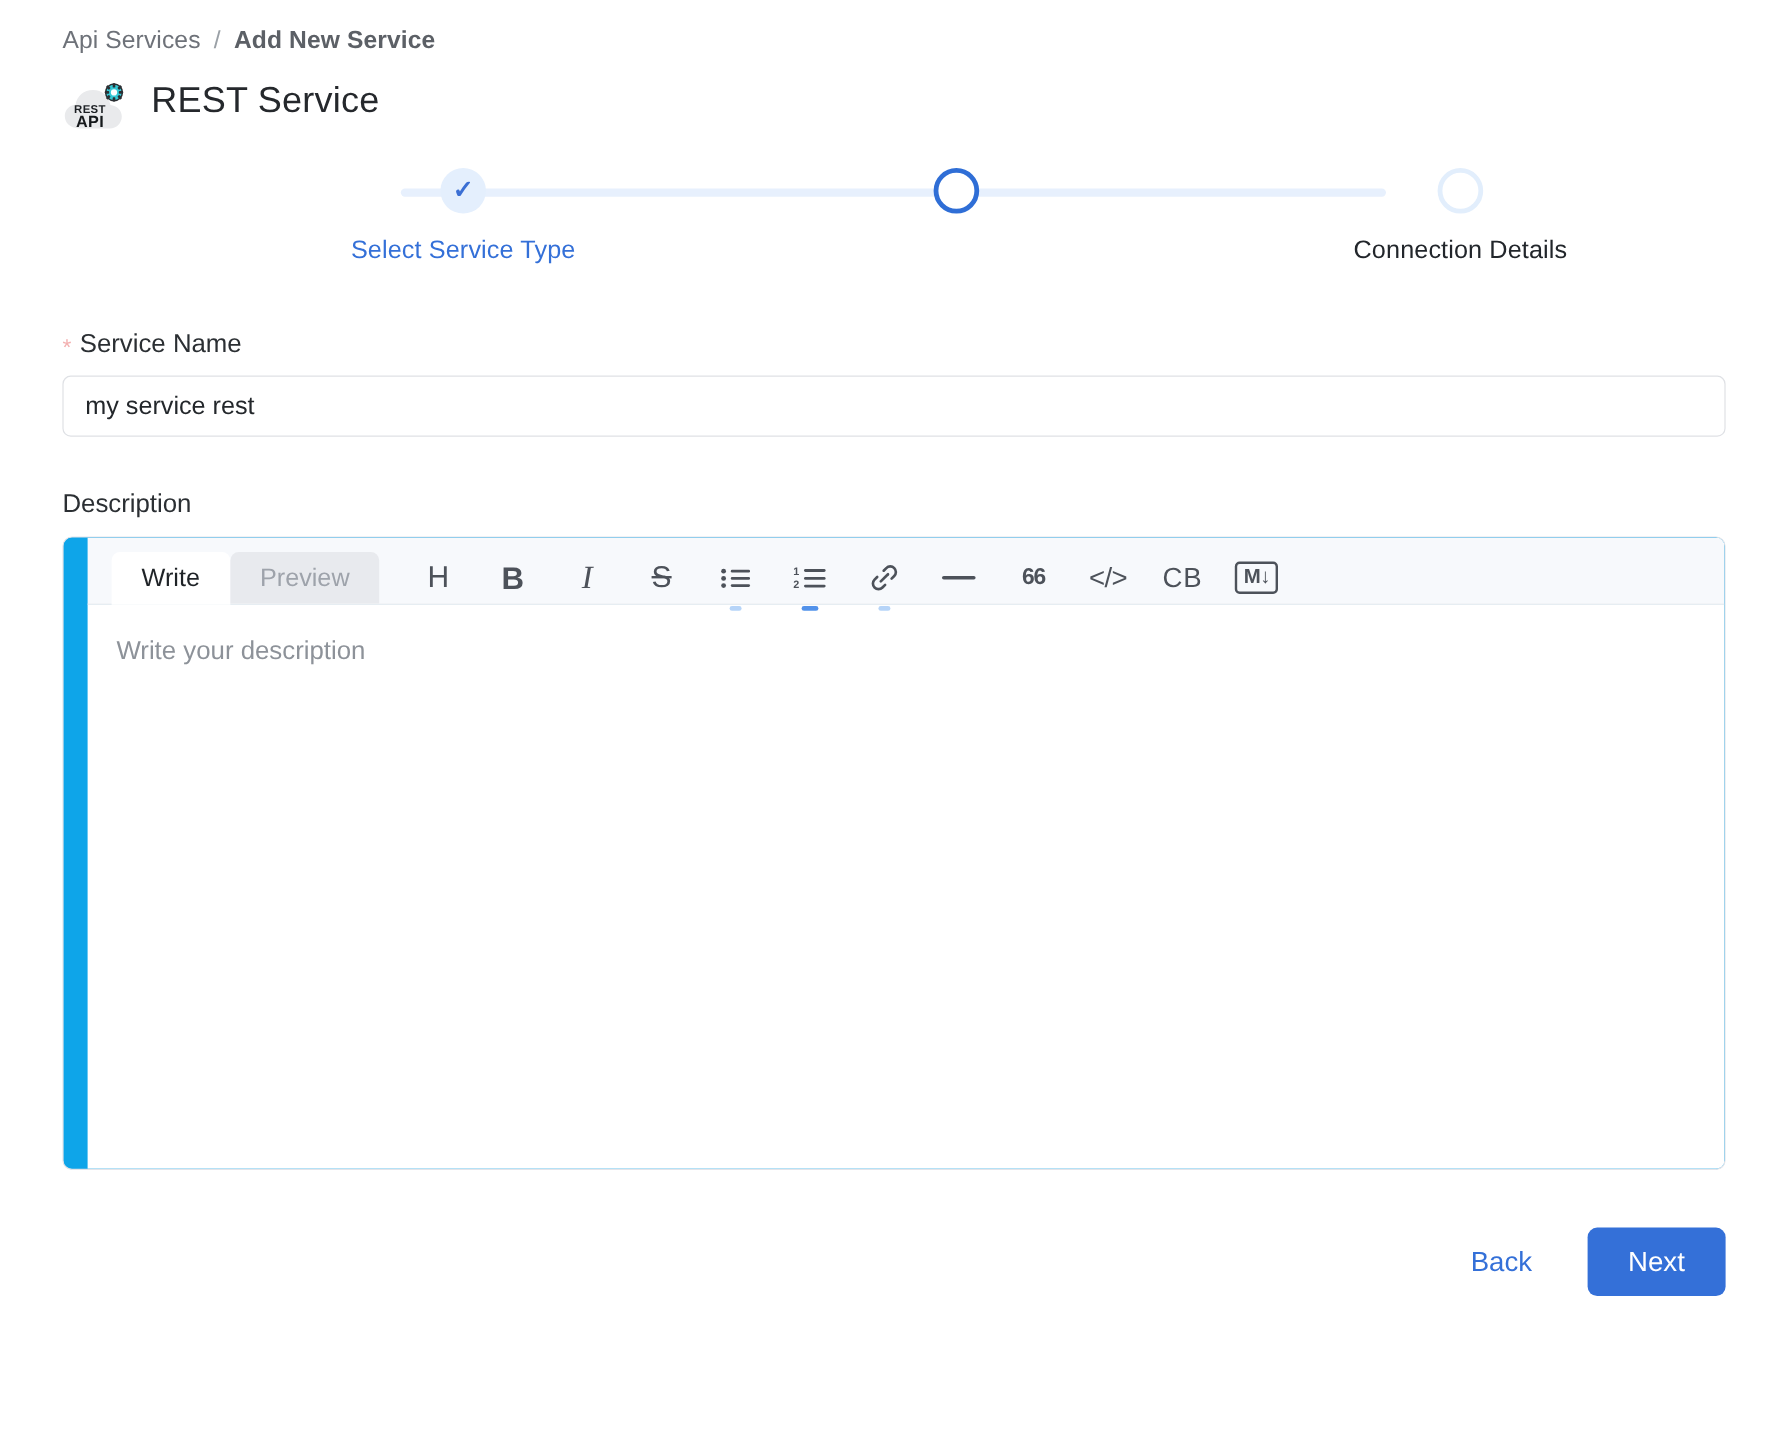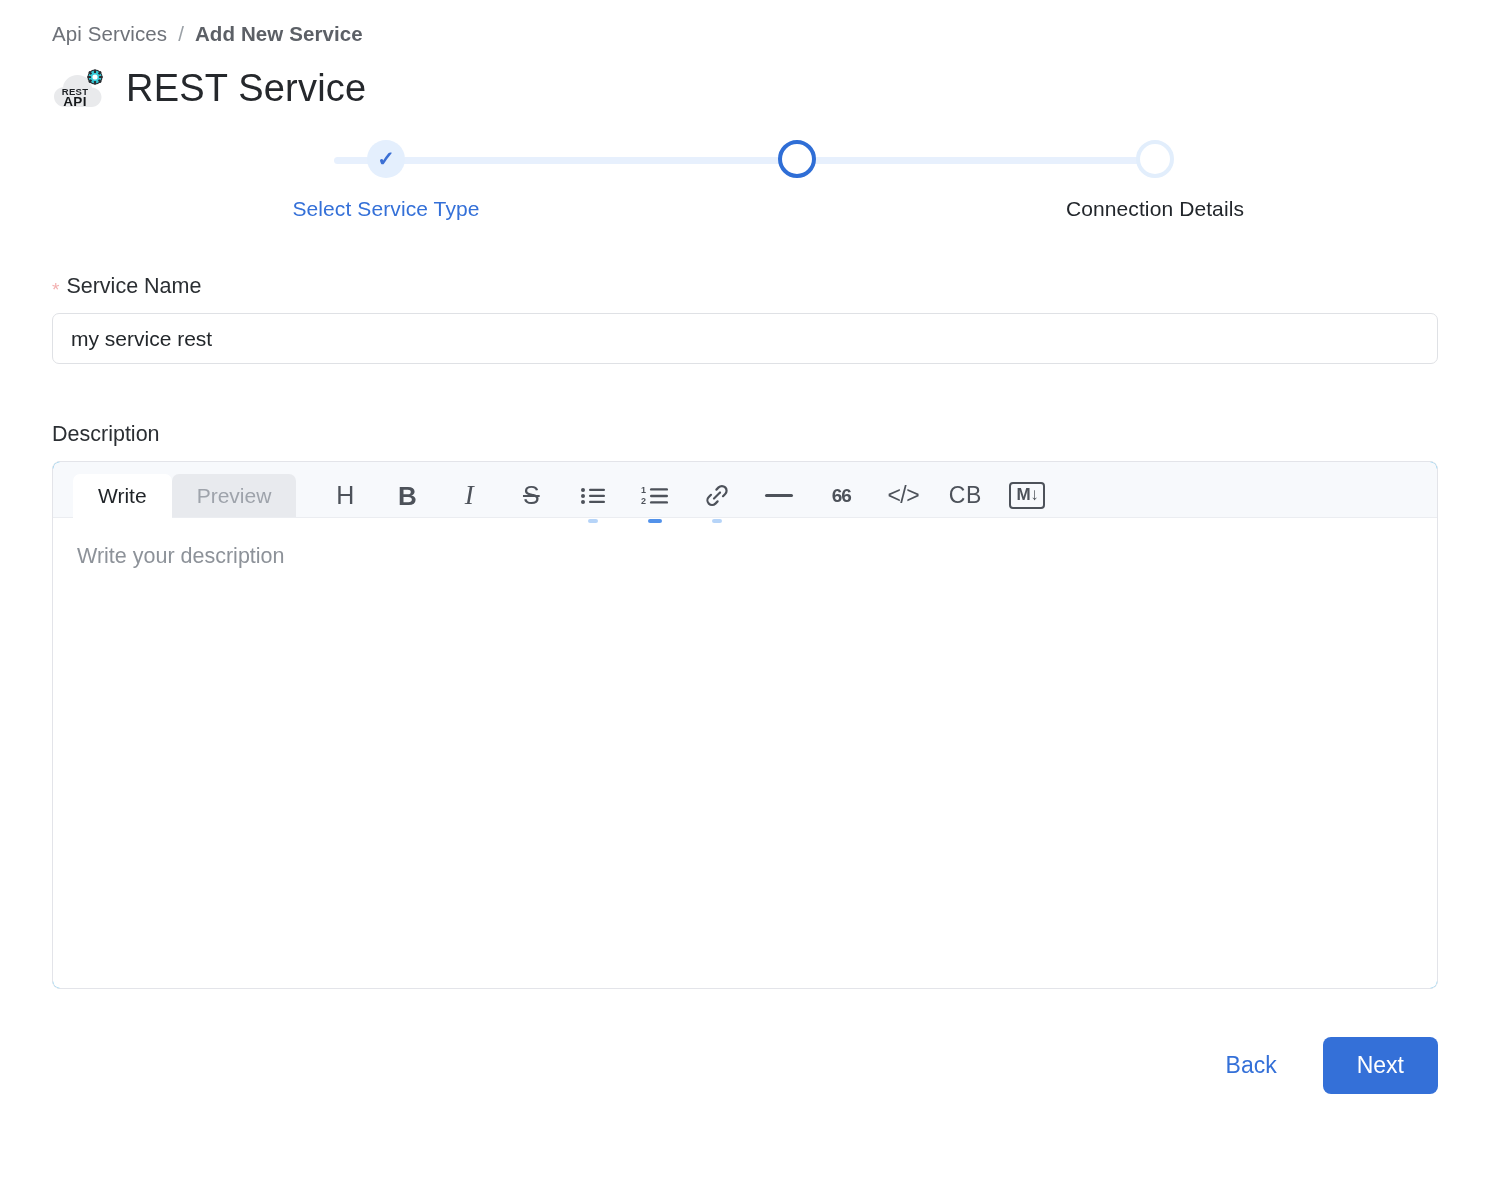--- a/index.html
+++ b/index.html
@@ -38,21 +38,21 @@
     margin-top: 21px;
     height: 52px;
   }
   .logo {
     position: relative;
     width: 52px; height: 47px;
     flex: 0 0 auto;
   }
   .logo svg { display: block; }
   .title-text {
-    font-size: 38px;
+    font-size: 30px;
     color: #25282c;
     letter-spacing: .2px;
   }
 
   
   .stepper {
     position: relative;
     margin: 21px 0 0 0;
     height: 110px;
     width: 100%;
@@ -67,21 +67,21 @@
     border-radius: 4px;
   }
   .step {
     position: absolute;
     top: 0;
     width: 330px;
     text-align: center;
   }
   .step-1 { left: 169px; }
   .step-2 { left: 580px; }
-  .step-3 { left: 938px; }
+  .step-3 { left: 1000px; }
   .step-marker {
     width: 38px; height: 38px;
     border-radius: 50%;
     margin: 0 auto;
     display: flex;
     align-items: center;
     justify-content: center;
     position: relative;
     z-index: 2;
   }
@@ -138,30 +138,31 @@
     background: #fff;
     font-family: "Liberation Sans", sans-serif;
     font-size: 21px;
     color: #23272b;
     outline: none;
   }
 
   .desc-label {
     font-size: 21.5px;
     color: #2b2f33;
-    margin-top: 58px;
+    margin-top: 44px;
   }
 
   
   .editor {
     margin-top: 14px;
     border: 1px solid #e3e4e9;
     border-radius: 8px;
     background: #0ea5e9;
     overflow: hidden;
+    padding-left: 20px;
   }
   .editor-toolbar {
     display: flex;
     align-items: flex-end;
     height: 56px;
     background: #f7f9fc;
     border-bottom: 1px solid #ebedf1;
     padding-left: 20px;
     position: relative;
   }

